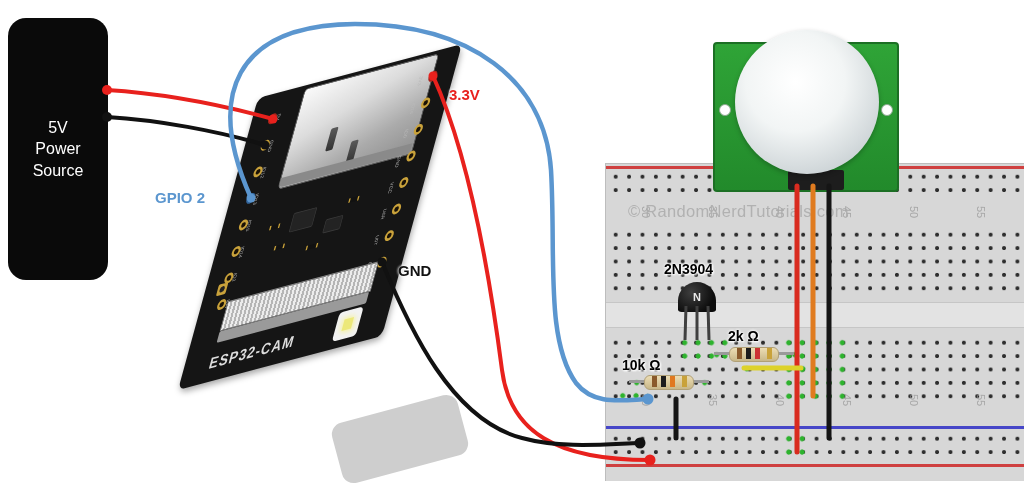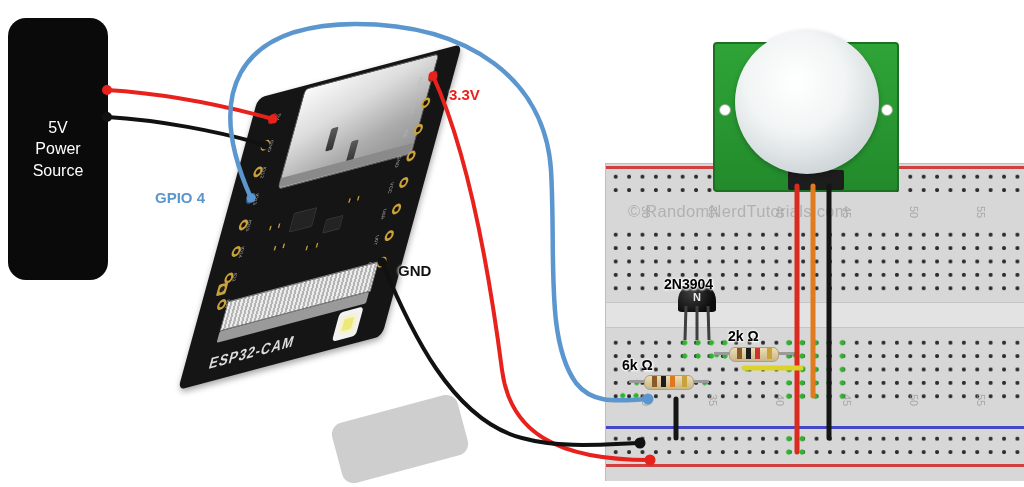--- a/index.html
+++ b/index.html
@@ -141,39 +141,39 @@
   <div class="pir">
     <div class="pir-hole" style="left:4px;top:60px"></div>
     <div class="pir-hole" style="left:166px;top:60px"></div>
     <div class="pir-header"></div>
     <div class="pir-dome"></div>
   </div>
 
   <div class="transistor">
     <span>N</span>
   </div>
-  <div class="part-label" style="left:664px;top:276px">2N3904</div>
+  <div class="part-label" style="left:664px;top:261px">2N3904</div>
 
   <div class="lead" style="left:714px;top:352px;width:80px"></div>
   <div class="rbody" style="left:729px;top:347px">
     <i class="band" style="left:7px;background:#8a5a2b"></i>
     <i class="band" style="left:16px;background:#1c1c1c"></i>
     <i class="band" style="left:25px;background:#cc3333"></i>
     <i class="band" style="left:37px;background:#c9a23a"></i>
   </div>
   <div class="part-label" style="left:728px;top:328px">2k Ω</div>
 
   <div class="lead" style="left:629px;top:380px;width:80px"></div>
   <div class="rbody" style="left:644px;top:375px">
     <i class="band" style="left:7px;background:#8a5a2b"></i>
     <i class="band" style="left:16px;background:#1c1c1c"></i>
     <i class="band" style="left:25px;background:#e07820"></i>
     <i class="band" style="left:37px;background:#c9a23a"></i>
   </div>
-  <div class="part-label" style="left:622px;top:357px">6k Ω</div>
+  <div class="part-label" style="left:622px;top:357px">10k Ω</div>
 
   <div class="board-shadow"></div>
   <div class="esp32">
     <div class="sd-slot">
       <div class="sd-notch" style="left:54px;top:56px"></div>
       <div class="sd-notch" style="left:89px;top:78px"></div>
       <div class="sd-lip"></div>
     </div>
 
     <div class="pin p-red" style="left:24px;top:24px"></div>
@@ -219,21 +219,21 @@
     <div class="ufl"></div>
 
     <div class="fpc"></div>
     <div class="fpc-latch"></div>
     <div class="flash-led">
         <i></i>
       </div>
     <div class="board-name">ESP32-CAM</div>
   </div>
 
-  <div class="ann blue" style="left:155px;top:189px">GPIO 4</div>
+  <div class="ann blue" style="left:155px;top:189px">GPIO 2</div>
   <div class="ann red" style="left:449px;top:86px">3.3V</div>
   <div class="ann black" style="left:398px;top:262px">GND</div>
 
   <svg class="wires" width="1024" height="487" viewBox="0 0 1024 487">
 
     <path d="M 107 90 C 155 93 215 103 273 119" stroke="#e8211d" stroke-width="4" fill="none" stroke-linecap="round"></path>
     <path d="M 107 117 C 158 120 218 131 265 145" stroke="#111111" stroke-width="4" fill="none" stroke-linecap="round"></path>
 
     <path d="M 251 198 C 205 95 235 25 355 24 C 470 24 545 80 551 170 C 556 255 545 340 576 383 C 594 406 622 400 648 399" stroke="#5b96cf" stroke-width="4.5" fill="none" stroke-linecap="round"></path>
 

